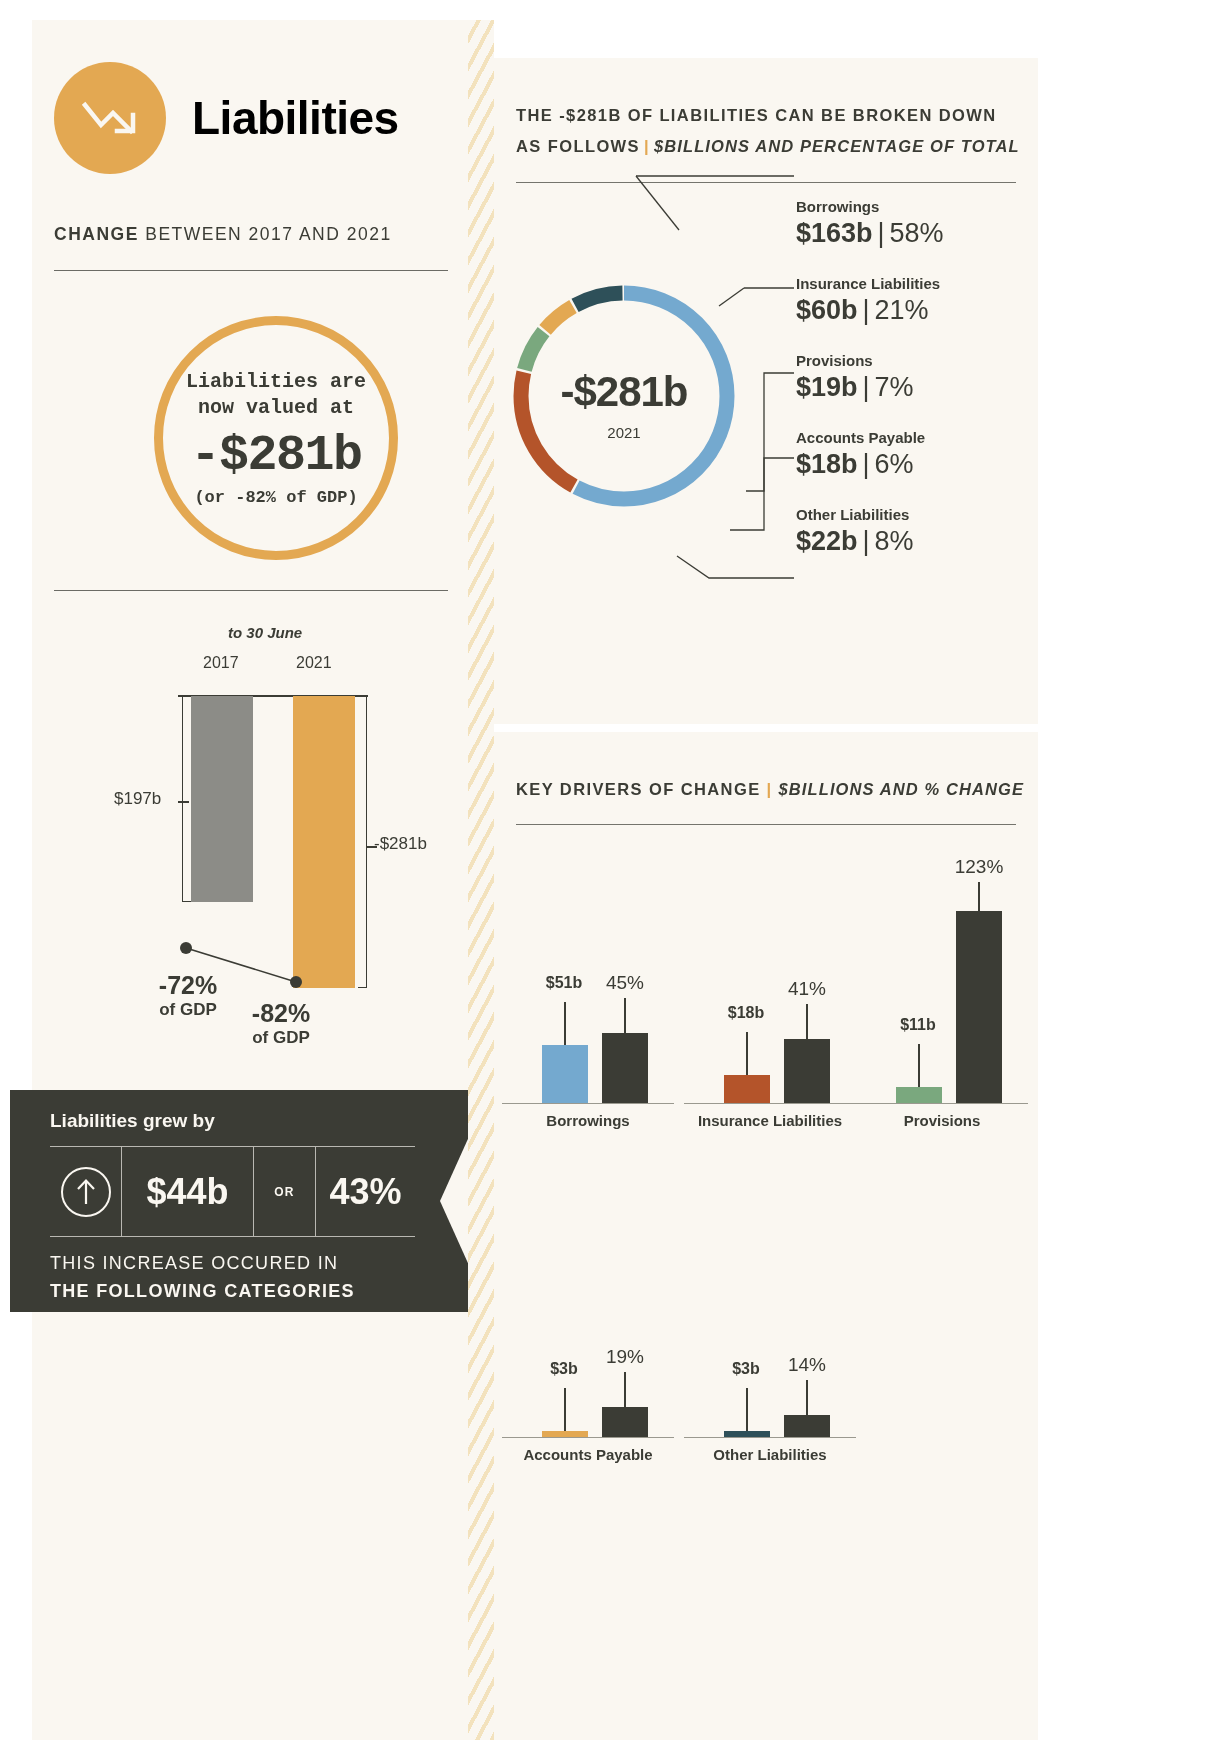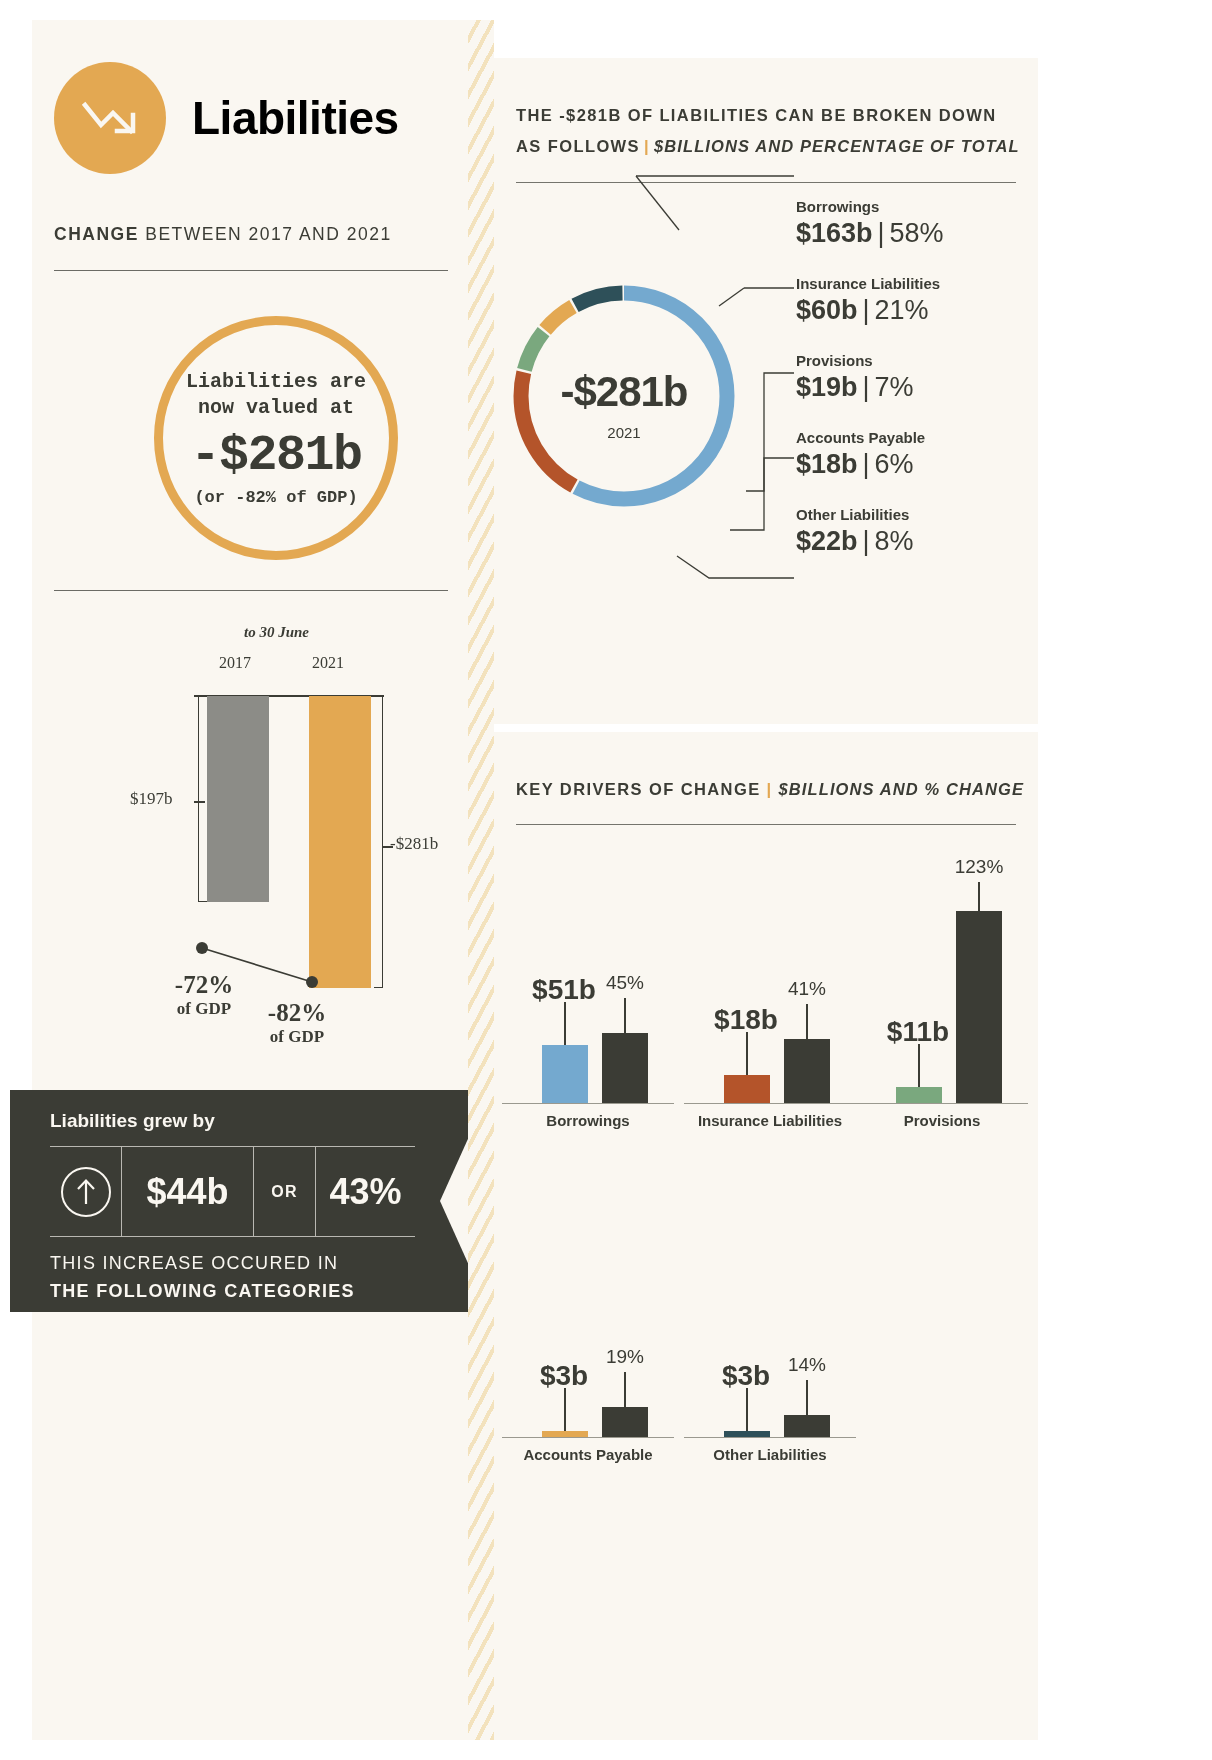--- a/index.html
+++ b/index.html
@@ -36,21 +36,21 @@
   .big-circle {
     position:absolute; left:122px; top:296px; width:244px; height:244px;
     border:9px solid #e3a852; border-radius:50%;
     display:flex; flex-direction:column; align-items:center; justify-content:center;font-family:Liberation Mono, monospace;
   }
   .bc-top { font-size:20px; font-weight:700; line-height:1.32; text-align:center; }
   .bc-value { font-size:50px; font-weight:800; letter-spacing:-1.5px; margin:6px 0 4px; }
   .bc-sub { font-size:17px; font-weight:700; }
 
   
-  .lbc { position:absolute; left:22px; top:596px; width:394px; height:470px;font-family:Liberation Serif, serif; }
+  .lbc { position:absolute; left:6px; top:596px; width:394px; height:470px; }
   .lbc-caption { position:absolute; left:190px; top:8px; font-size:15px; font-style:italic; font-weight:600;}
   .lbc-y2017 { position:absolute; left:165px; top:38px; font-size:16px; }
   .lbc-y2021 { position:absolute; left:258px; top:38px; font-size:16px; }
   .lbc-topline { position:absolute; left:140px; top:79px; width:190px; height:2px; background:#3b3c35; }
   .bar-2017 { position:absolute; left:153px; top:80px; width:62px; height:206px; background:#8c8c87; }
   .bar-2021 { position:absolute; left:255px; top:80px; width:62px; height:292px; background:#e3a852; }
   .brk-left { position:absolute; left:144px; top:80px; width:9px; height:206px;
               border-left:1.5px solid #3b3c35; border-top:1.5px solid #3b3c35; border-bottom:1.5px solid #3b3c35; }
   .brk-right { position:absolute; left:320px; top:80px; width:9px; height:292px;
               border-right:1.5px solid #3b3c35; border-top:1.5px solid #3b3c35; border-bottom:1.5px solid #3b3c35; }
@@ -76,21 +76,21 @@
   .co-grid { position:absolute; left:40px; top:57px; width:365px; height:89px; display:flex; }
   .co-cell { display:flex; align-items:center; justify-content:center; border-right:1px solid #b9b8b2; }
   .co-cell:last-child { border-right:none; }
   .co-c1 { width:72px; }
   .co-c2 { width:132px; }
   .co-c3 { width:62px; }
   .co-c4 { flex:1; }
   .arrow-circle { width:50px; height:50px; border:2px solid #faf7f1; border-radius:50%;
                   display:flex; align-items:center; justify-content:center; }
   .co-val { color:#faf7f1; font-size:36px; font-weight:800; }
-  .co-or  { color:#faf7f1; font-size:16px; font-weight:700; letter-spacing:1.2px; }
+  .co-or  { color:#faf7f1; font-size:12px; font-weight:700; letter-spacing:1.2px; }
   .co-foot { position:absolute; left:40px; top:160px; color:#faf7f1; font-size:18px; letter-spacing:1.3px; line-height:1.55; }
   .co-foot b { font-weight:800; }
 
   
   .stripe {
     position:absolute; left:468px; top:20px; width:26px; height:1720px;
     background: repeating-linear-gradient(-62deg, #f3e2bd 0 4px, #faf7f1 4px 13px);
   }
 
   
@@ -121,21 +121,21 @@
   .rb-head .ital { font-style:italic; letter-spacing:1.1px; }
   .rb-rule { position:absolute; left:22px; top:92px; width:500px; height:1px; background:#3b3c35; opacity:.7; }
 
   .drv { position:absolute; width:172px; }
   .drv-plot { position:relative; width:172px; height:250px; }
   .drv-axis { position:absolute; left:0; bottom:0; width:172px; height:1.5px; background:#9a998f; }
   .bar-a { position:absolute; bottom:1.5px; left:40px; width:46px; }
   .bar-b { position:absolute; bottom:1.5px; left:100px; width:46px; background:#3b3c35; }
   .lead-a { position:absolute; left:62px; width:1.5px; background:#3b3c35; }
   .lead-b { position:absolute; left:122px; width:1.5px; background:#3b3c35; }
-  .lbl-a { position:absolute; left:-4px; width:132px; text-align:center; font-size:28px; font-weight:800; }
+  .lbl-a { position:absolute; left:-4px; width:132px; text-align:center; font-size:16px; font-weight:800; }
   .lbl-b { position:absolute; left:62px; width:122px; text-align:center; font-size:19px; }
   .drv-name { position:absolute; top:258px; width:172px; text-align:center; font-size:15px; font-weight:800; }
 </style>
 </head>
 <body>
 
 <div class="page">
 
   <div class="left-panel">
 

